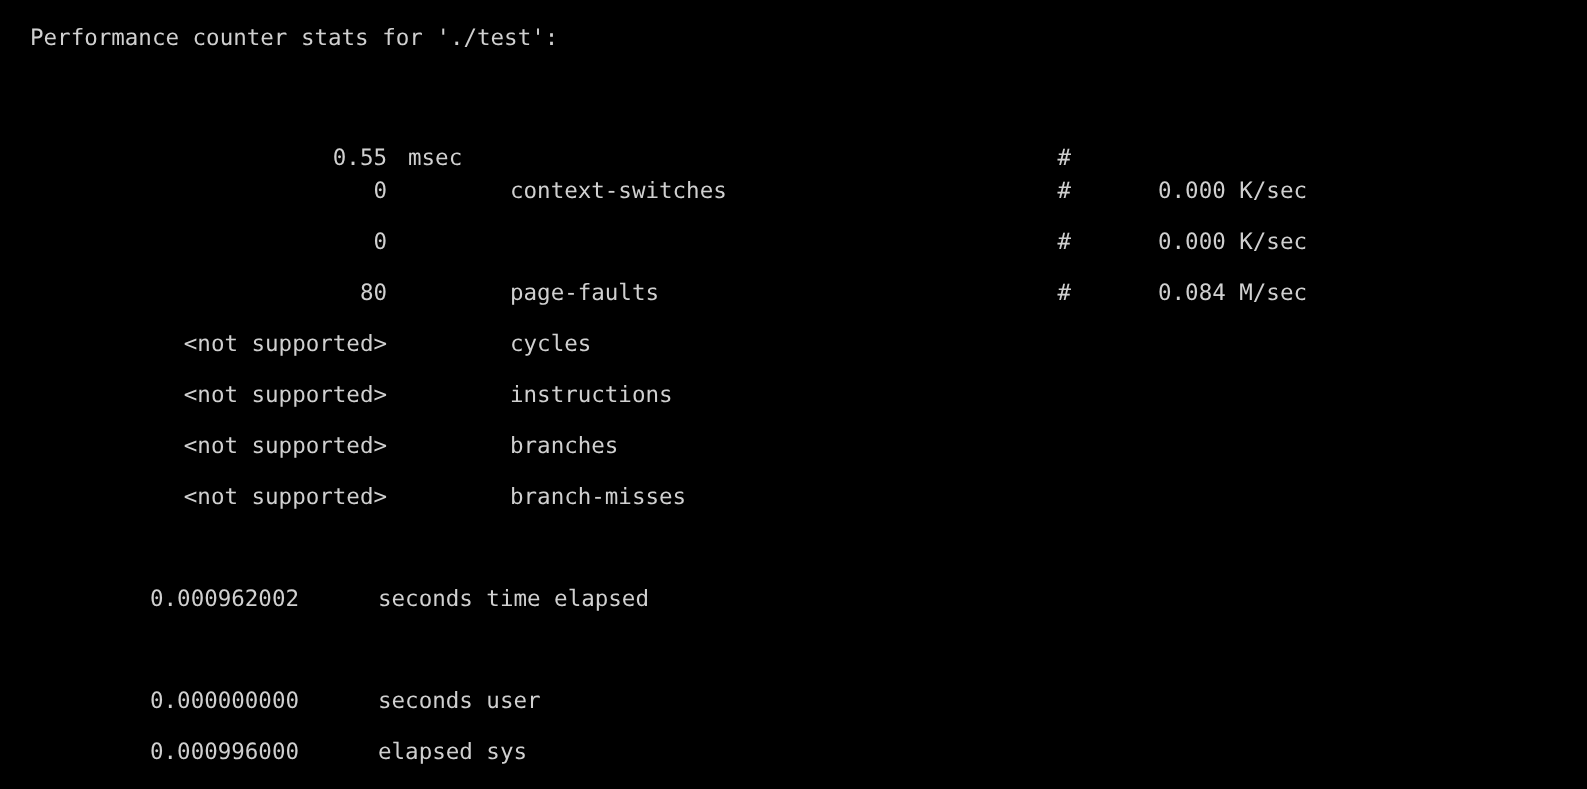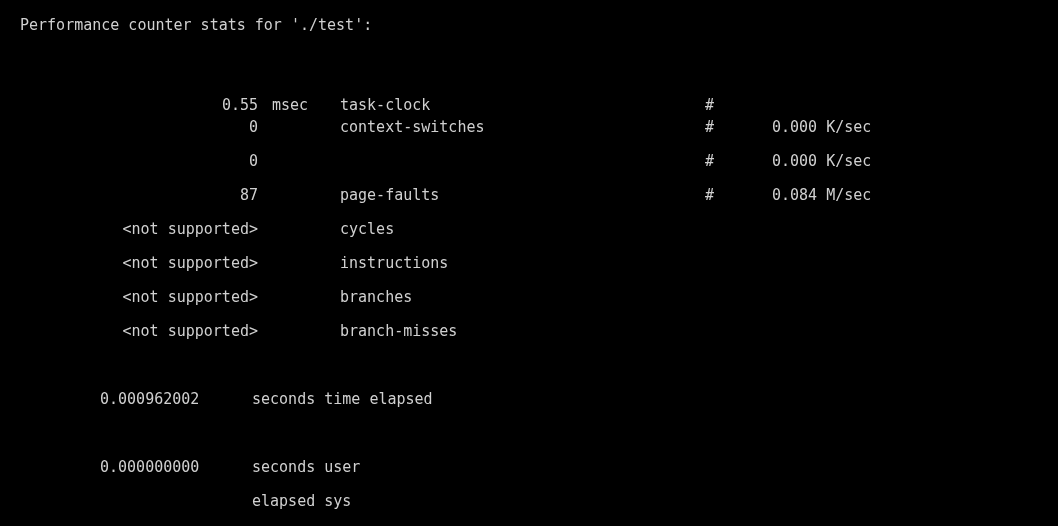--- a/index.html
+++ b/index.html
@@ -86,41 +86,40 @@
 
 <div id="terminal" style="background: rgb(0, 0, 0); color: rgb(208, 208, 208);">
 
   <div class="line" style="top:8px;">
     <span class="cell col-header">Performance counter stats for './test':</span>
   </div>
 
   <div class="line" style="top:88px;">
     <span class="cell col-value">0.55</span>
     <span class="cell col-unit">msec</span>
-    <span class="cell col-event">task-clock</span>
     <span class="cell col-hash">#</span>
   </div>
 
   <div class="line" style="top:110px;">
     <span class="cell col-value">0</span>
     <span class="cell col-unit"></span>
     <span class="cell col-event">context-switches</span>
     <span class="cell col-hash">#</span>
     <span class="cell col-comment">0.000 K/sec</span>
   </div>
 
   <div class="line" style="top:144px;">
     <span class="cell col-value">0</span>
     <span class="cell col-unit"></span>
     <span class="cell col-hash">#</span>
     <span class="cell col-comment">0.000 K/sec</span>
   </div>
 
   <div class="line" style="top:178px;">
-    <span class="cell col-value">87</span>
+    <span class="cell col-value">80</span>
     <span class="cell col-unit"></span>
     <span class="cell col-event">page-faults</span>
     <span class="cell col-hash">#</span>
     <span class="cell col-comment">0.084 M/sec</span>
   </div>
 
   <div class="line" style="top:212px;">
     <span class="cell col-value">&lt;not supported&gt;</span>
     <span class="cell col-unit"></span>
     <span class="cell col-event">cycles</span>
@@ -156,16 +155,17 @@
     <span class="cell col-timing-value">0.000962002</span>
     <span class="cell col-timing-label">seconds time elapsed</span>
   </div>
 
   <div class="line" style="top:450px;text-align:right;">
     <span class="cell col-timing-value">0.000000000</span>
     <span class="cell col-timing-label">seconds user</span>
   </div>
 
   <div class="line" style="top:484px;">
+    <span class="cell col-timing-value">0.000996000</span>
     <span class="cell col-timing-label">elapsed sys</span>
   </div>
 
 </div>
 
 </body></html>

